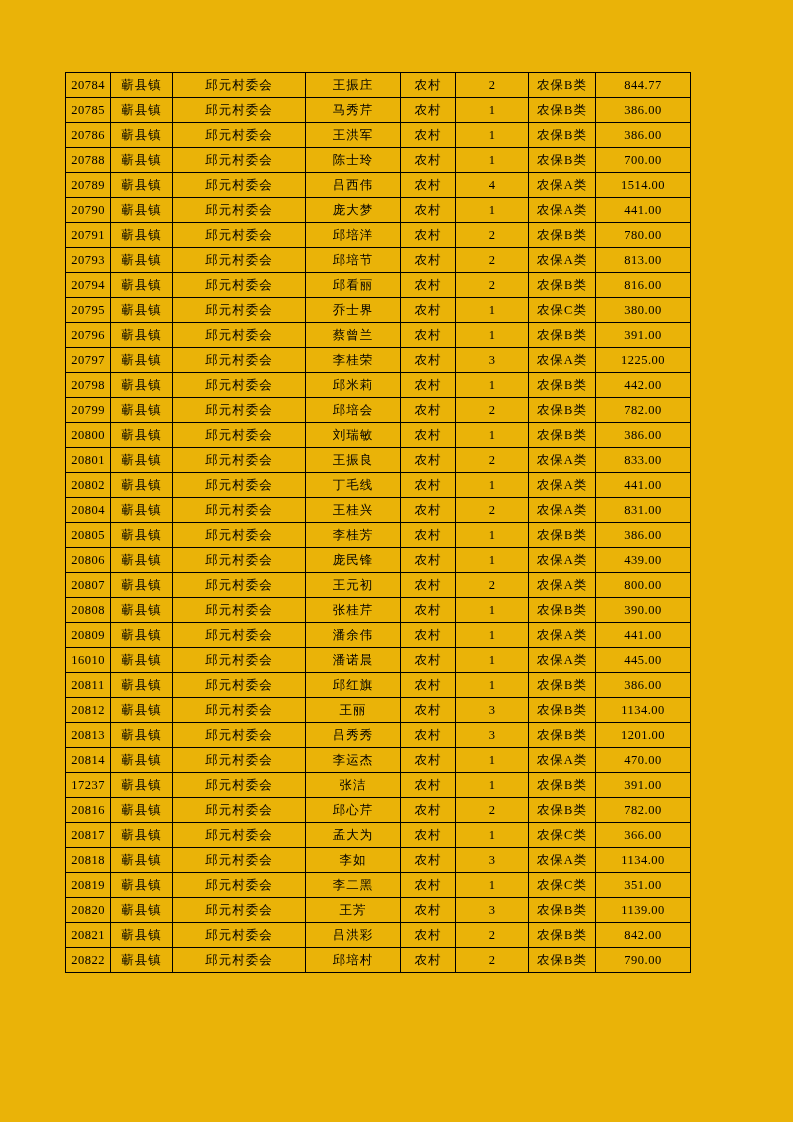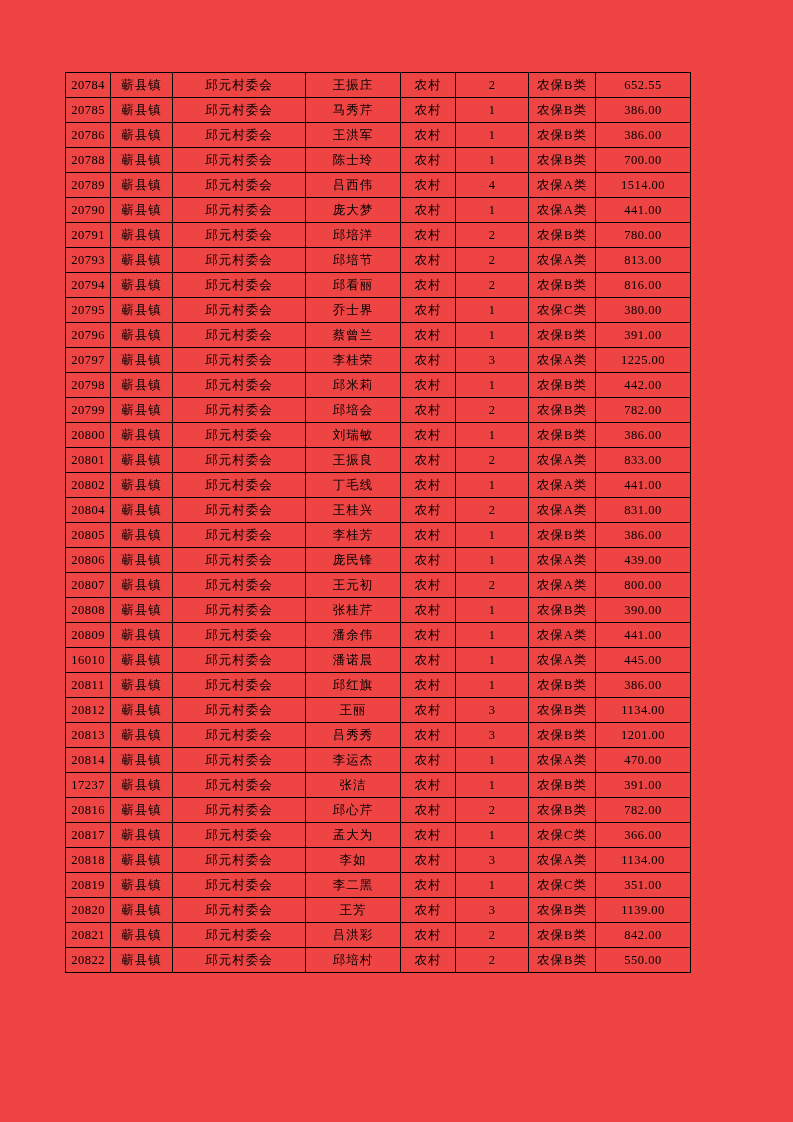--- a/index.html
+++ b/index.html
@@ -12,21 +12,21 @@
     height: 1122px;
     position: relative;
     font-family: "Liberation Serif", "DejaVu Serif", serif;
   }
   .sheet {
     position: absolute;
     left: 0;
     top: 0;
     width: 793px;
     height: 1122px;
-    background: #ef4444;
+    background: #eab308;
   }
   table.grid {
     position: absolute;
     left: 65px;
     top: 72px;
     width: 625px;
     border-collapse: collapse;
     table-layout: fixed;
     font-size: 12.5px;
     color: #000000;
@@ -70,21 +70,21 @@
     </colgroup>
     <tbody>
         <tr>
           <td class="num">20784</td>
           <td>蕲县镇</td>
           <td>邱元村委会</td>
           <td>王振庄</td>
           <td>农村</td>
           <td class="num">2</td>
           <td>农保B类</td>
-          <td class="num">652.55</td>
+          <td class="num">844.77</td>
         </tr>
         <tr>
           <td class="num">20785</td>
           <td>蕲县镇</td>
           <td>邱元村委会</td>
           <td>马秀芹</td>
           <td>农村</td>
           <td class="num">1</td>
           <td>农保B类</td>
           <td class="num">386.00</td>
@@ -420,17 +420,17 @@
           <td class="num">842.00</td>
         </tr>
         <tr>
           <td class="num">20822</td>
           <td>蕲县镇</td>
           <td>邱元村委会</td>
           <td>邱培村</td>
           <td>农村</td>
           <td class="num">2</td>
           <td>农保B类</td>
-          <td class="num">550.00</td>
+          <td class="num">790.00</td>
         </tr>
       </tbody>
   </table>
 </div>
 
 </body></html>

